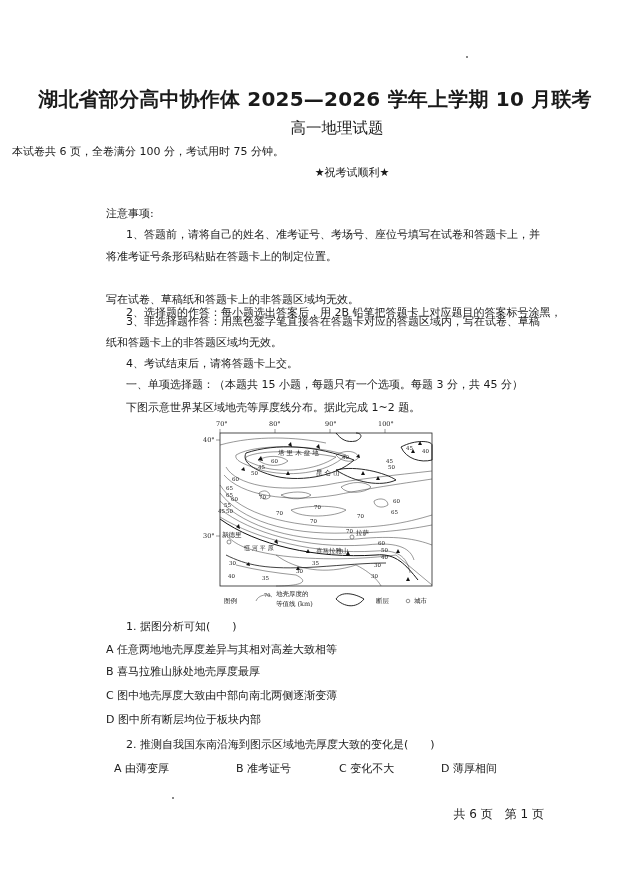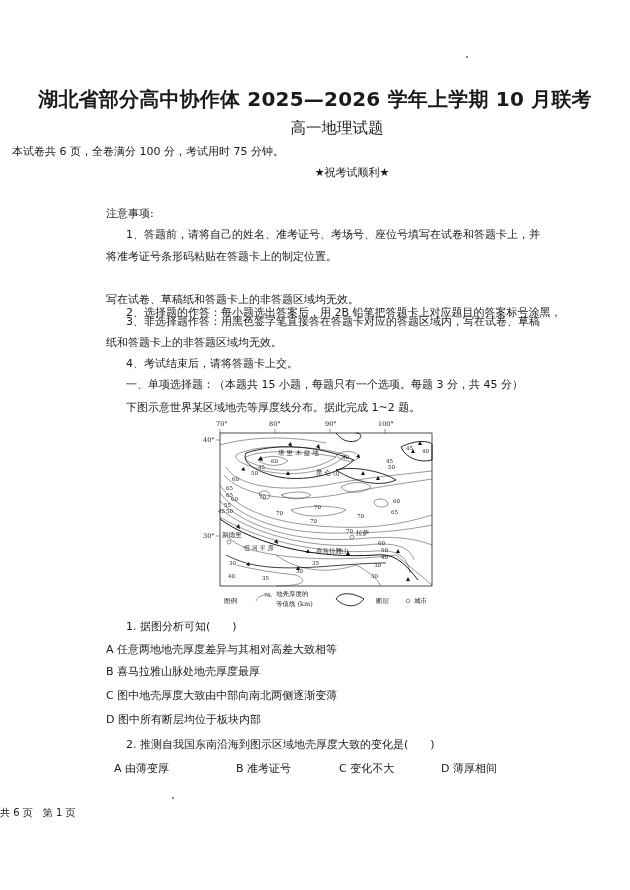--- a/index.html
+++ b/index.html
@@ -6,21 +6,21 @@
   body { width:630px; height:890px; position:relative; overflow:hidden;
          font-family:"DejaVu Sans", "Liberation Sans", sans-serif; color:#1a1a1a; }
   .abs { position:absolute; white-space:nowrap; }
   .title { top:86px; left:0; width:630px; text-align:center; font-size:20px; letter-spacing:0.2px;font-weight:bold; }
   .subtitle { top:118px; left:0; width:630px; text-align:center; font-size:15.5px;padding-left:22px; }
   .info { top:144px; left:0; width:630px; font-size:11px;margin-left:12px; }
   .wish { top:165px; left:0; width:630px; text-align:center; font-size:11px;margin-left:37px; }
   .p { font-size:11px; line-height:14px; }
   .dot { width:2px; height:2px; background:#888; position:absolute; }
   .map { position:absolute; left:196px; top:415px; width:250px; height:200px; }
-  .footer { top:806px; left:0; width:544px; text-align:left; font-size:10px; }
+  .footer { top:806px; left:0; width:544px; text-align:right; font-size:12px; }
 </style>
 </head>
 <body>
 
 <div class="dot" style="left:466px;top:56px;"></div>
 
 <div class="abs title">湖北省部分高中协作体 2025—2026 学年上学期 10 月联考</div>
 <div class="abs subtitle">高一地理试题</div>
 <div class="abs info">本试卷共 6 页，全卷满分 100 分，考试用时 75 分钟。</div>
 <div class="abs wish">★祝考试顺利★</div>

